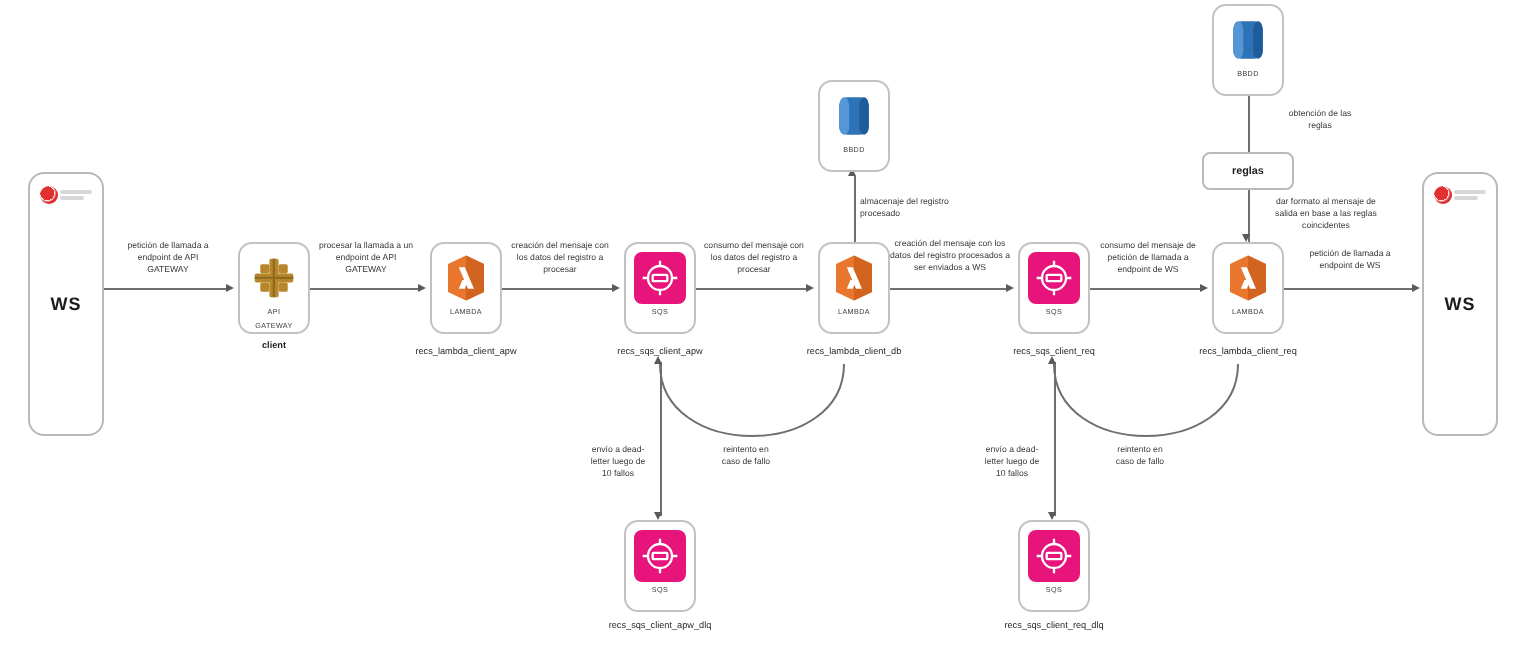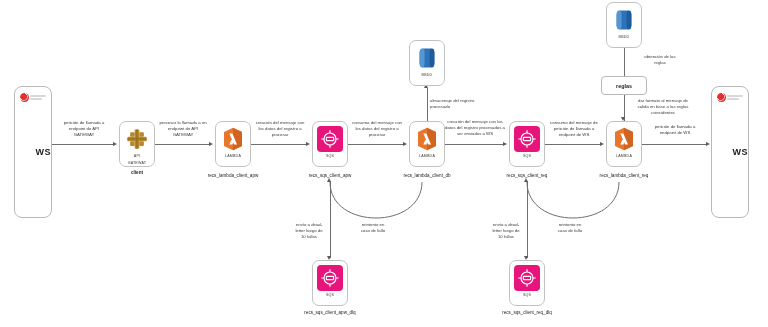--- a/index.html
+++ b/index.html
@@ -5,21 +5,21 @@
   html,body{margin:0;padding:0;background:#ffffff;}
   body{width:768px;height:327px;overflow:hidden;
        font-family:"Liberation Sans", sans-serif;color:#2b2b2b;}
   #canvas{position:relative;width:768px;height:327px;background:#fff;}
 
   
   .node{position:absolute;box-sizing:border-box;background:#fff;
         border:1px solid #b9b9b9;border-radius:6px;}
   .tall{border-radius:8px;}
 
-  .ws-box{display:flex;align-items:center;justify-content:flex-end;}
+  .ws-box{display:flex;align-items:center;justify-content:center;}
   .ws-label{font-size:9px;font-weight:bold;letter-spacing:.5px;color:#1c1c1c;}
 
   .ws-logo{position:absolute;top:5px;left:50%;transform:translateX(-50%);
            width:26px;height:11px;display:flex;align-items:center;gap:1px;}
   .ws-logo .mark{width:9px;height:9px;border-radius:50%;
         background:radial-gradient(circle at 40% 40%, #e03030 0%, #e03030 45%, #fff 46%, #e03030 60%, #c42020 100%);}
   .ws-logo .bars{display:flex;flex-direction:column;gap:1.5px;flex:1;}
   .ws-logo .bars i{display:block;height:2px;background:#d8d8d8;border-radius:1px;}
   .ws-logo .bars i:nth-child(2){width:75%;}
 

